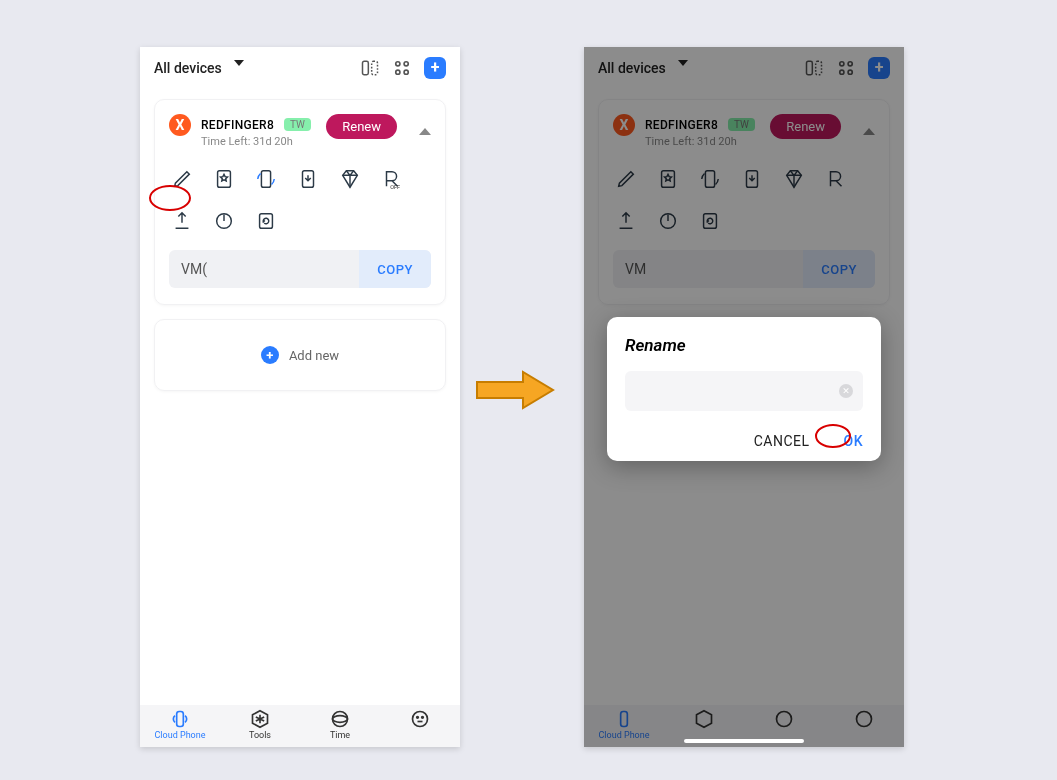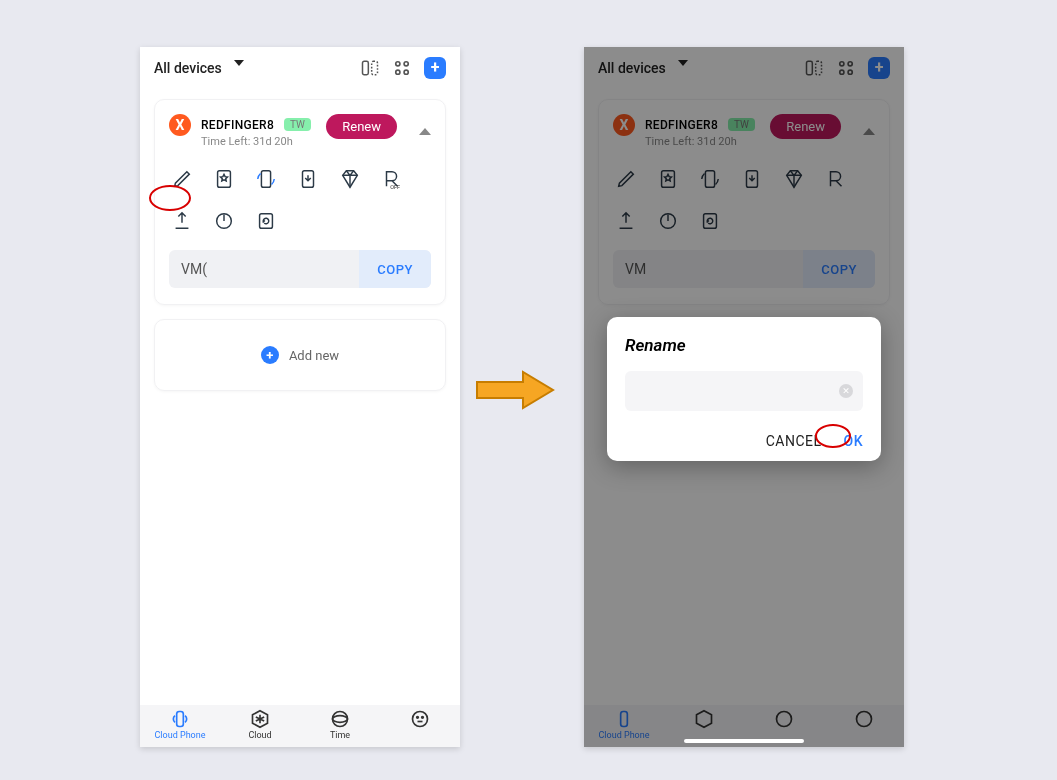--- a/index.html
+++ b/index.html
@@ -198,21 +198,21 @@
     padding: 0 10px;
     justify-content: flex-end;
   }
   .clear-circle {
     width: 14px; height:14px; border-radius:50%;
     background:#d8d8db;
     color:#fff; font-size:9px;
     display:flex;align-items:center;justify-content:center;
   }
   .modal-actions {
-    display:flex; justify-content:flex-end; gap: 22px;
+    display:flex; justify-content:flex-end; gap: 34px;
     margin-top: 22px;
     font-size: 14px;
   }
   .btn-cancel { color:#222; letter-spacing:0.5px; }
   .btn-ok { color:#2a7cff; font-weight:500; letter-spacing:0.5px; }
 
   
   .arrow {
     position:absolute;
     left: 475px; top: 370px;
@@ -367,21 +367,21 @@
       </span>
       <span>Cloud Phone</span>
     </div>
     <div class="nav-item">
       <span class="nav-icon">
         <svg viewBox="0 0 24 24" fill="none" stroke="#333" stroke-width="2">
             <path d="M12 2l9 5v10l-9 5-9-5V7z"></path>
             <path d="M12 7v10M7 9.5l10 5M17 9.5l-10 5"></path>
           </svg>
       </span>
-      <span>Cloud</span>
+      <span>Tools</span>
     </div>
     <div class="nav-item">
       <span class="nav-icon">
         <svg viewBox="0 0 24 24" fill="none" stroke="#333" stroke-width="2">
             <circle cx="12" cy="12" r="9"></circle>
             <ellipse cx="12" cy="12" rx="9" ry="4"></ellipse>
           </svg>
       </span>
       <span>Time</span>
     </div>

